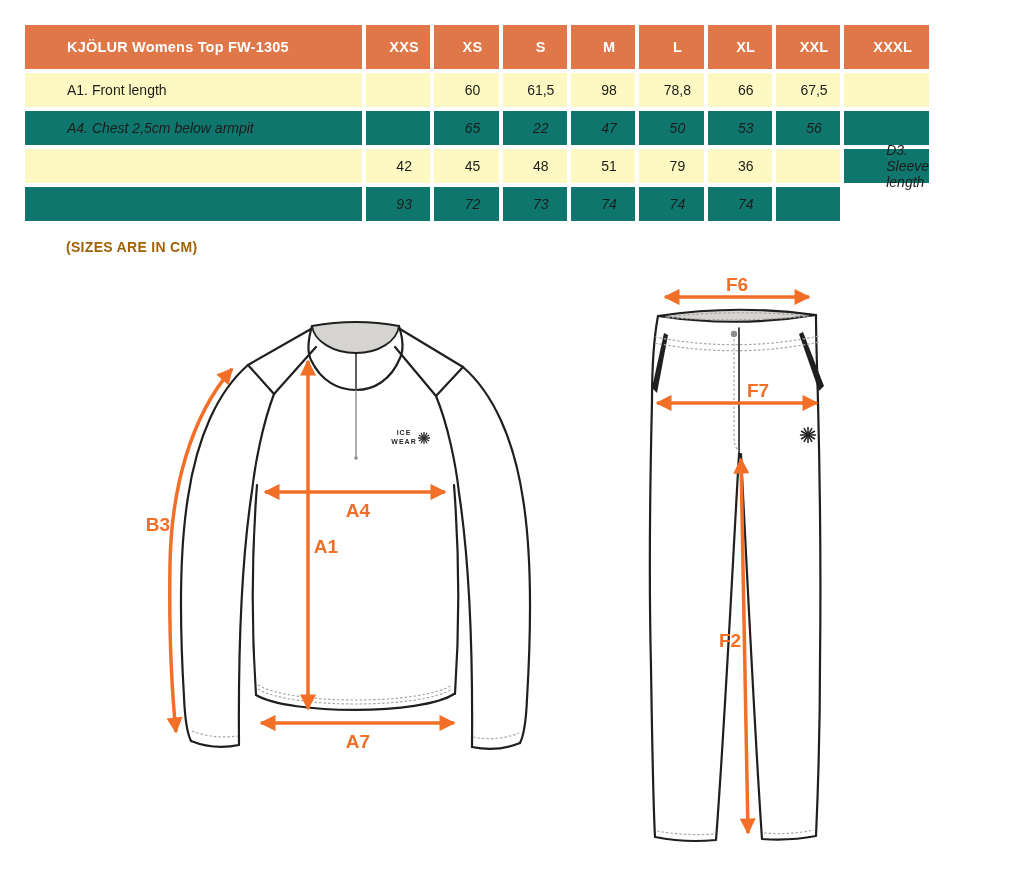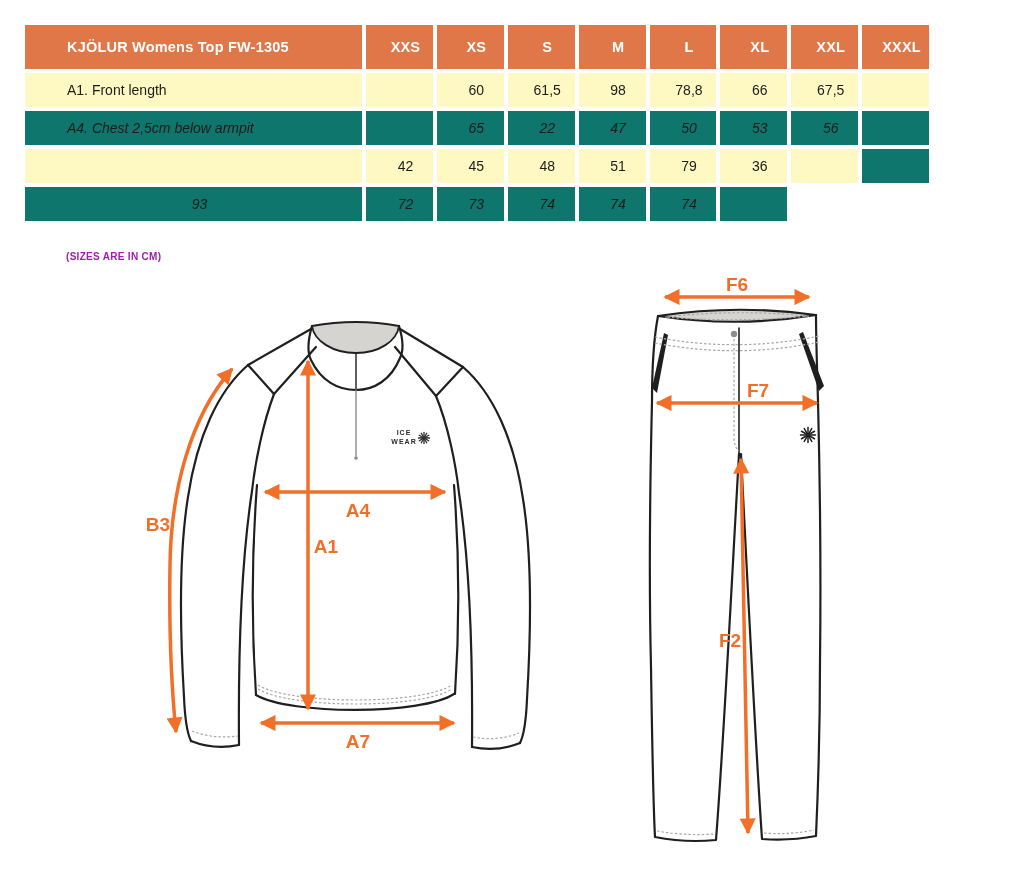--- a/index.html
+++ b/index.html
@@ -25,22 +25,22 @@
   .cell.h {
     background:#DF7749; color:#ffffff; font-weight:bold; font-size:14.5px;
     letter-spacing:0.2px;
   }
   .cell.label { justify-content:flex-start; padding-left:42px; }
   .rd { background:#fef9c3; }
   .rl { background:#0f766e;font-style:italic; }
 
   
   .note {
-    position:absolute; left:66px; top:251px;
-    color:#a21caf; font-size:10px; font-weight:bold; letter-spacing:0.3px;
+    position:absolute; left:66px; top:239px;
+    color:#a16207; font-size:14px; font-weight:bold; letter-spacing:0.3px;
   }
 
   
   .shirt-svg { position:absolute; left:140px; top:295px; }
   .pants-svg { position:absolute; left:640px; top:275px; }
   svg text.meas {
     font-family:"Liberation Sans", sans-serif;
     font-size:19px; font-weight:bold; fill:#F26F28;
   }
   svg text.logo {
@@ -84,20 +84,21 @@
 
   <div class="cell rd"></div>
   <div class="cell rd">42</div>
   <div class="cell rd">45</div>
   <div class="cell rd">48</div>
   <div class="cell rd">51</div>
   <div class="cell rd">79</div>
   <div class="cell rd">36</div>
   <div class="cell rd"></div>
 
+  <div class="cell rl label">D3. Sleeve length</div>
   <div class="cell rl"></div>
   <div class="cell rl">93</div>
   <div class="cell rl">72</div>
   <div class="cell rl">73</div>
   <div class="cell rl">74</div>
   <div class="cell rl">74</div>
   <div class="cell rl">74</div>
   <div class="cell rl"></div>
 </div>
 

